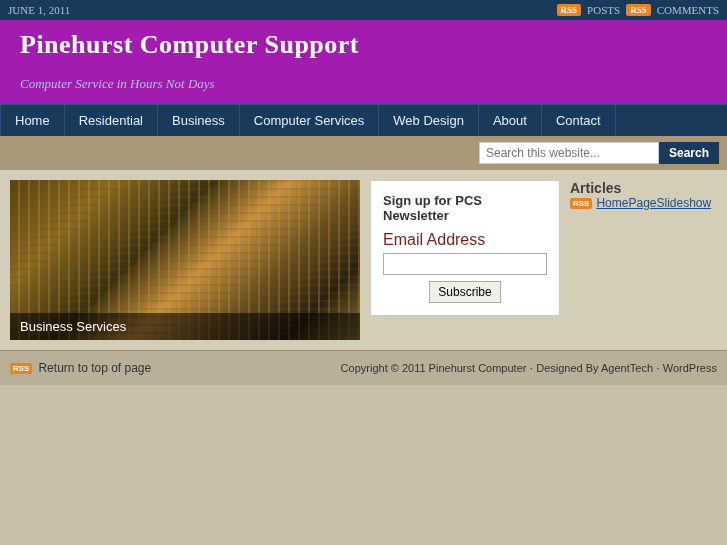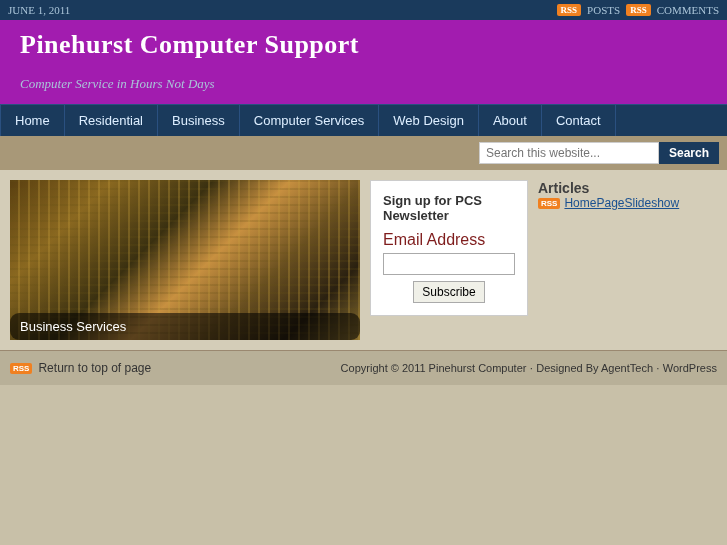--- a/index.html
+++ b/index.html
@@ -140,29 +140,28 @@
     #hero-caption {
       position: absolute;
       bottom: 0;
       left: 0;
       right: 0;
       background: rgba(0,0,0,0.55);
       color: white;
       padding: 6px 10px;
       font-size: 13px;
       font-family: Arial, sans-serif;
-      border-radius: 9px;
     }
 
     
     #newsletter-box {
       background: white;
       border: 1px solid #ccc;
       padding: 12px;
-      width: 158px;
+      width: 190px;
       flex-shrink: 0;
     }
     #newsletter-title {
       font-size: 13px;
       font-weight: bold;
       color: #333;
       margin-bottom: 8px;
       font-family: Arial, sans-serif;
     }
     #email-label {

